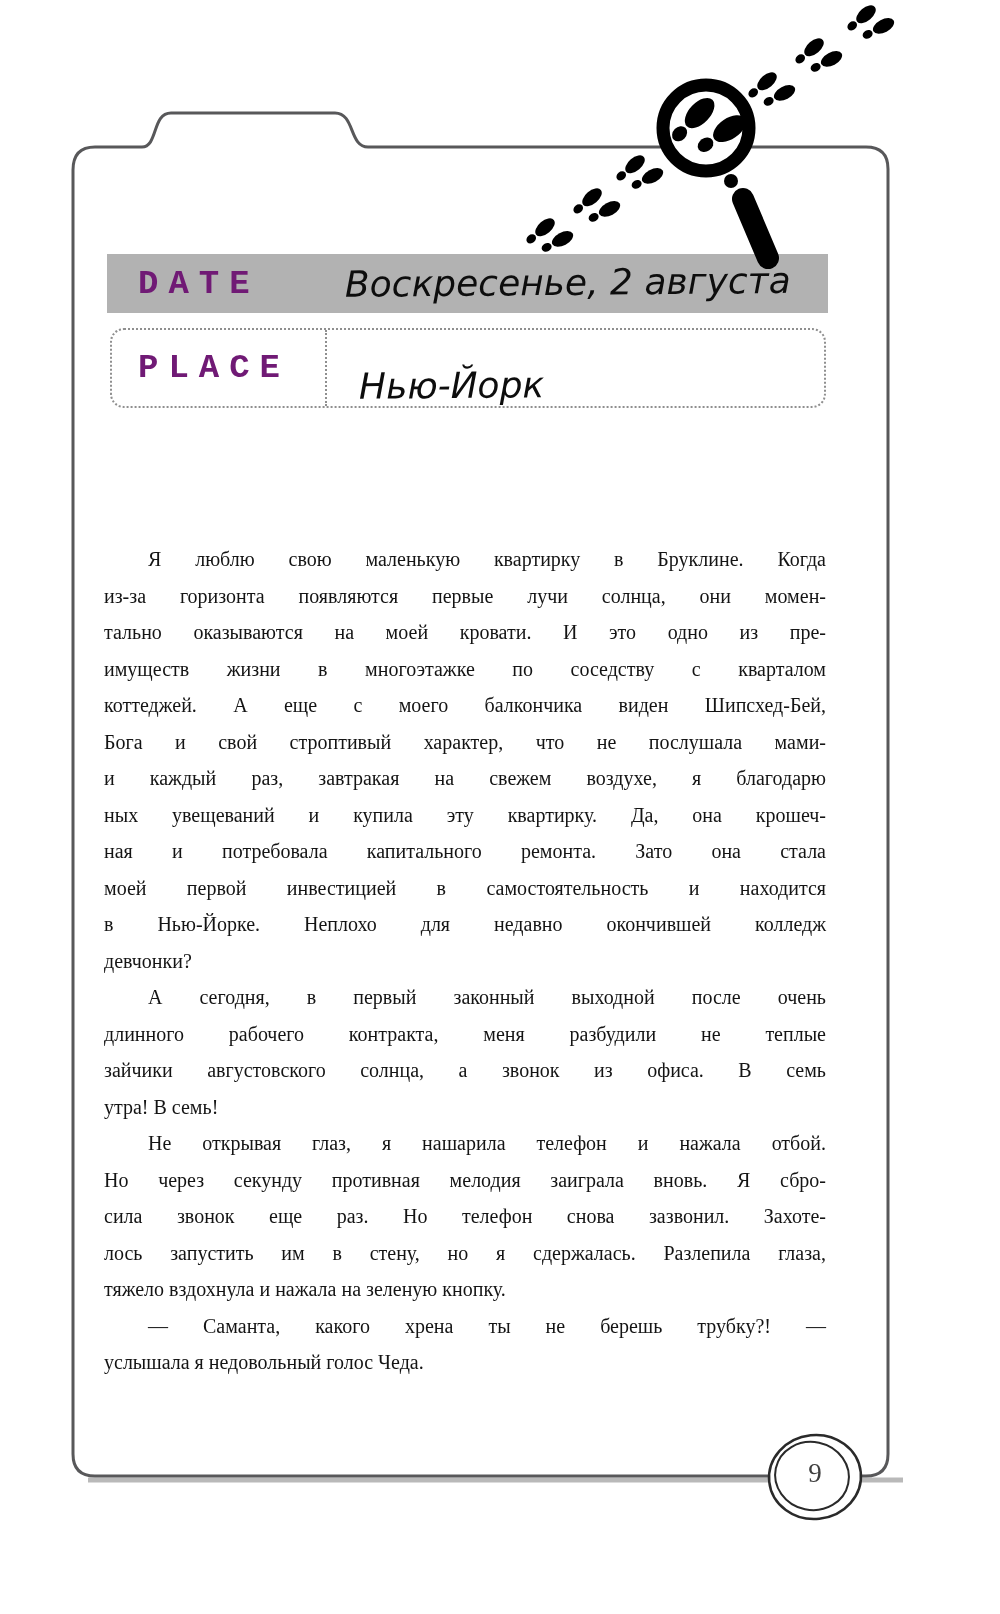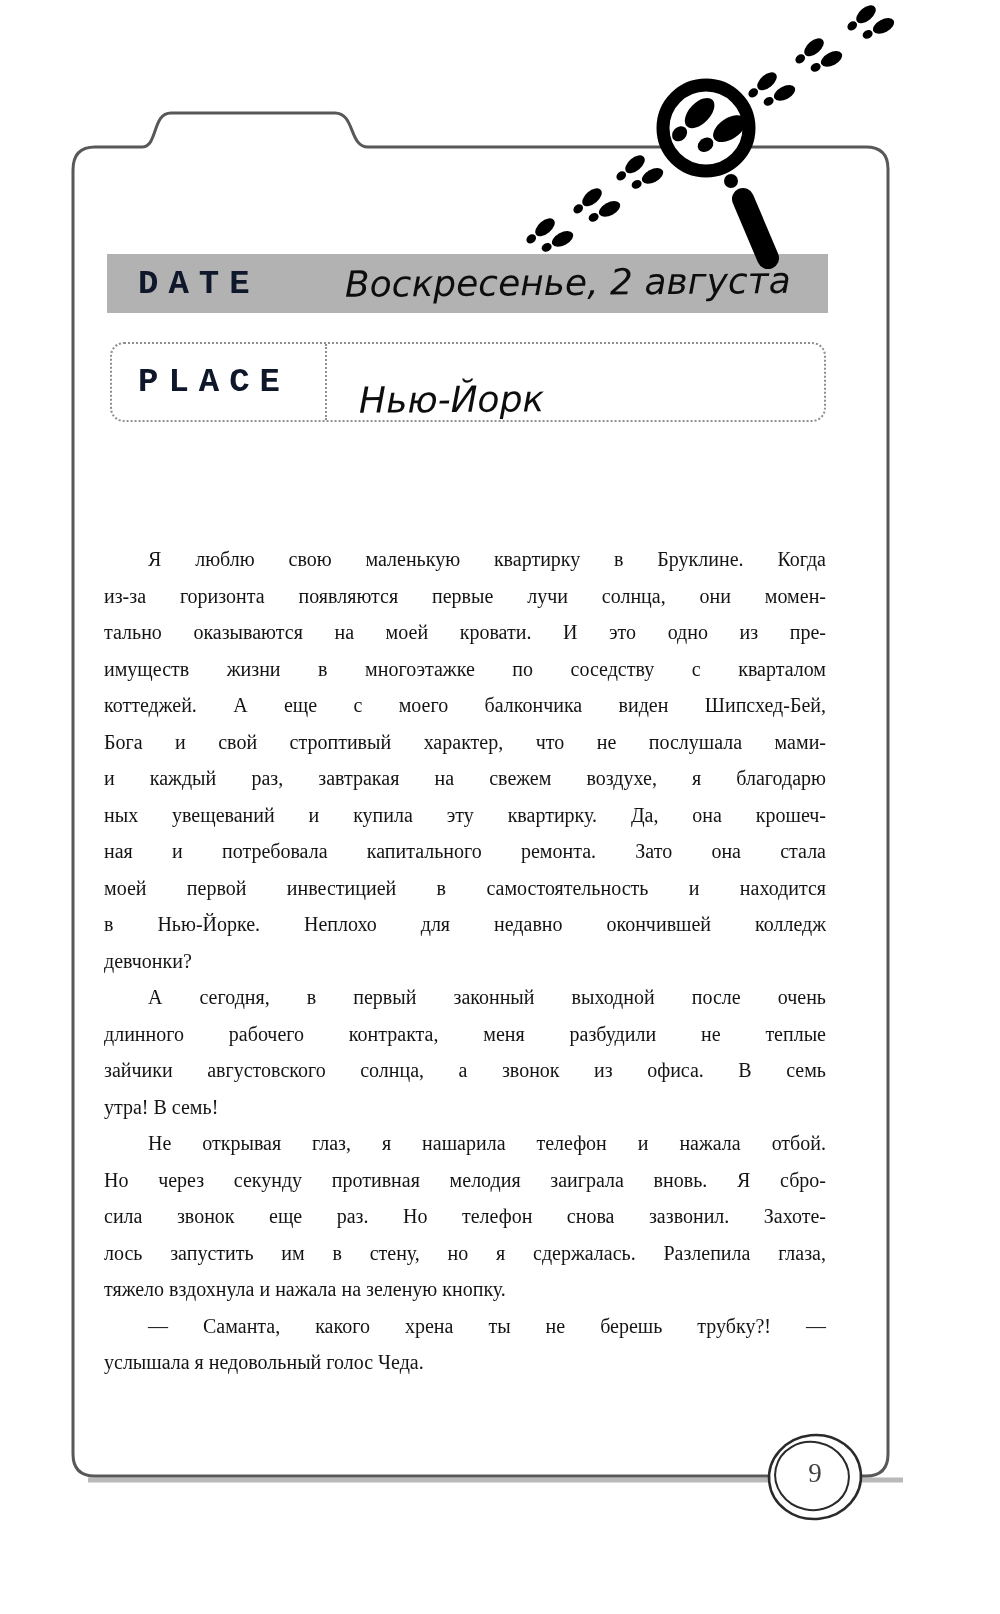--- a/index.html
+++ b/index.html
@@ -19,36 +19,36 @@
     position: absolute; left: 107px; top: 254px;
     width: 721px; height: 59px;
     background: var(--bar-fill, #b2b2b2);
     z-index: 2;
   }
   .typewriter {
     font-family: "Liberation Mono", monospace;
     font-weight: bold;
     font-size: 34px;
     letter-spacing: 10px;
-    color: #0f172a;
+    color: #701a75;
     white-space: nowrap;
   }
   .script {
     font-family: "DejaVu Sans", sans-serif;
     font-style: italic;
     font-size: 36px;
     color: #0d0d0d;
     white-space: nowrap;
   }
   .date-bar .label { position: absolute; left: 31px; top: 50%; transform: translateY(-50%); }
   .date-bar .value { position: absolute; left: 238px; top: 50%; transform: translateY(-54%) rotate(-0.5deg); }
 
   
   .place-box {
-    position: absolute; left: 110px; top: 342px;
+    position: absolute; left: 110px; top: 328px;
     width: 712px; height: 76px;
     border: 2px dotted var(--dotted, #8f8f8f);
     border-radius: 14px;
     display: flex;
     z-index: 2;
     background: transparent;
   }
   .place-label-cell { width: 213px; border-right: 2px dotted var(--dotted, #8f8f8f); display: flex; align-items: center; }
   .place-label-cell .label { margin-left: 26px; }
   .place-value-cell { flex: 1; display: flex; align-items: flex-end; }

